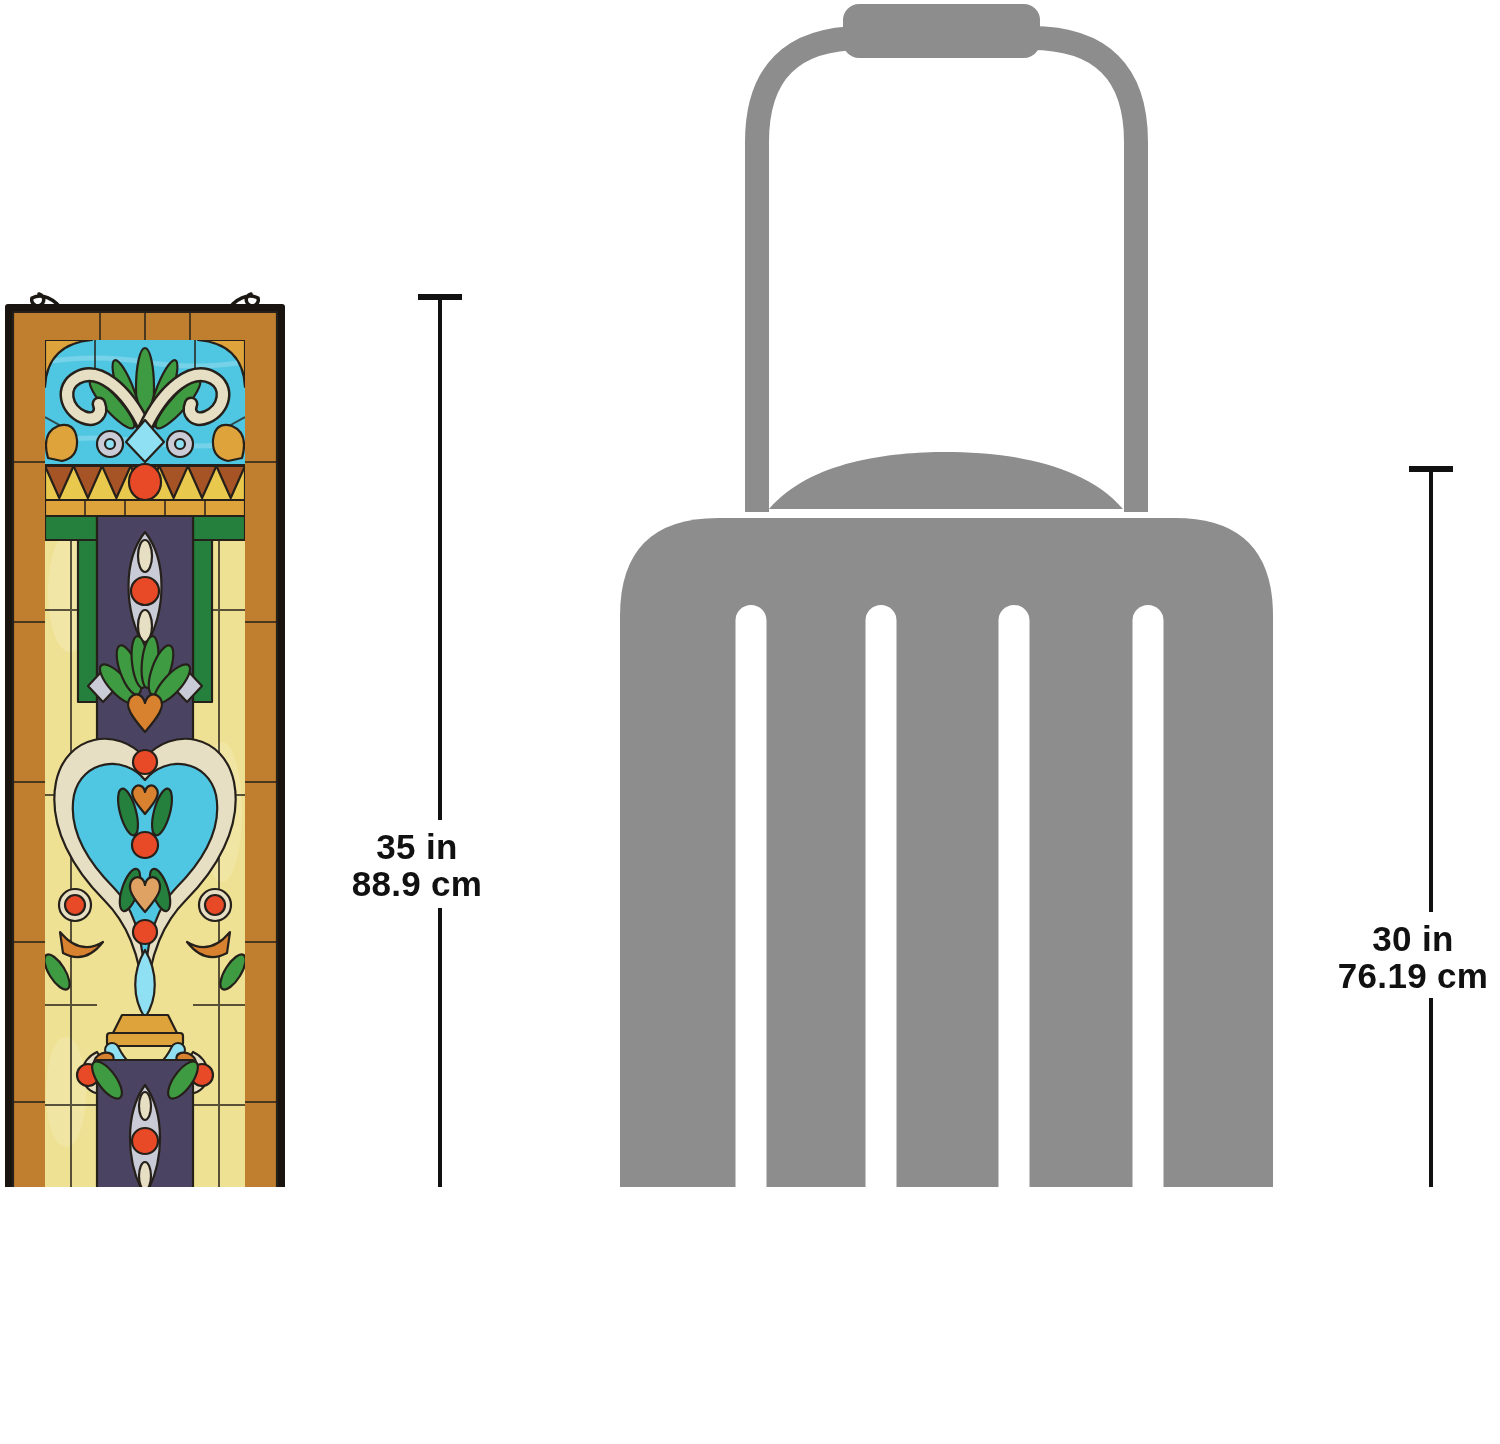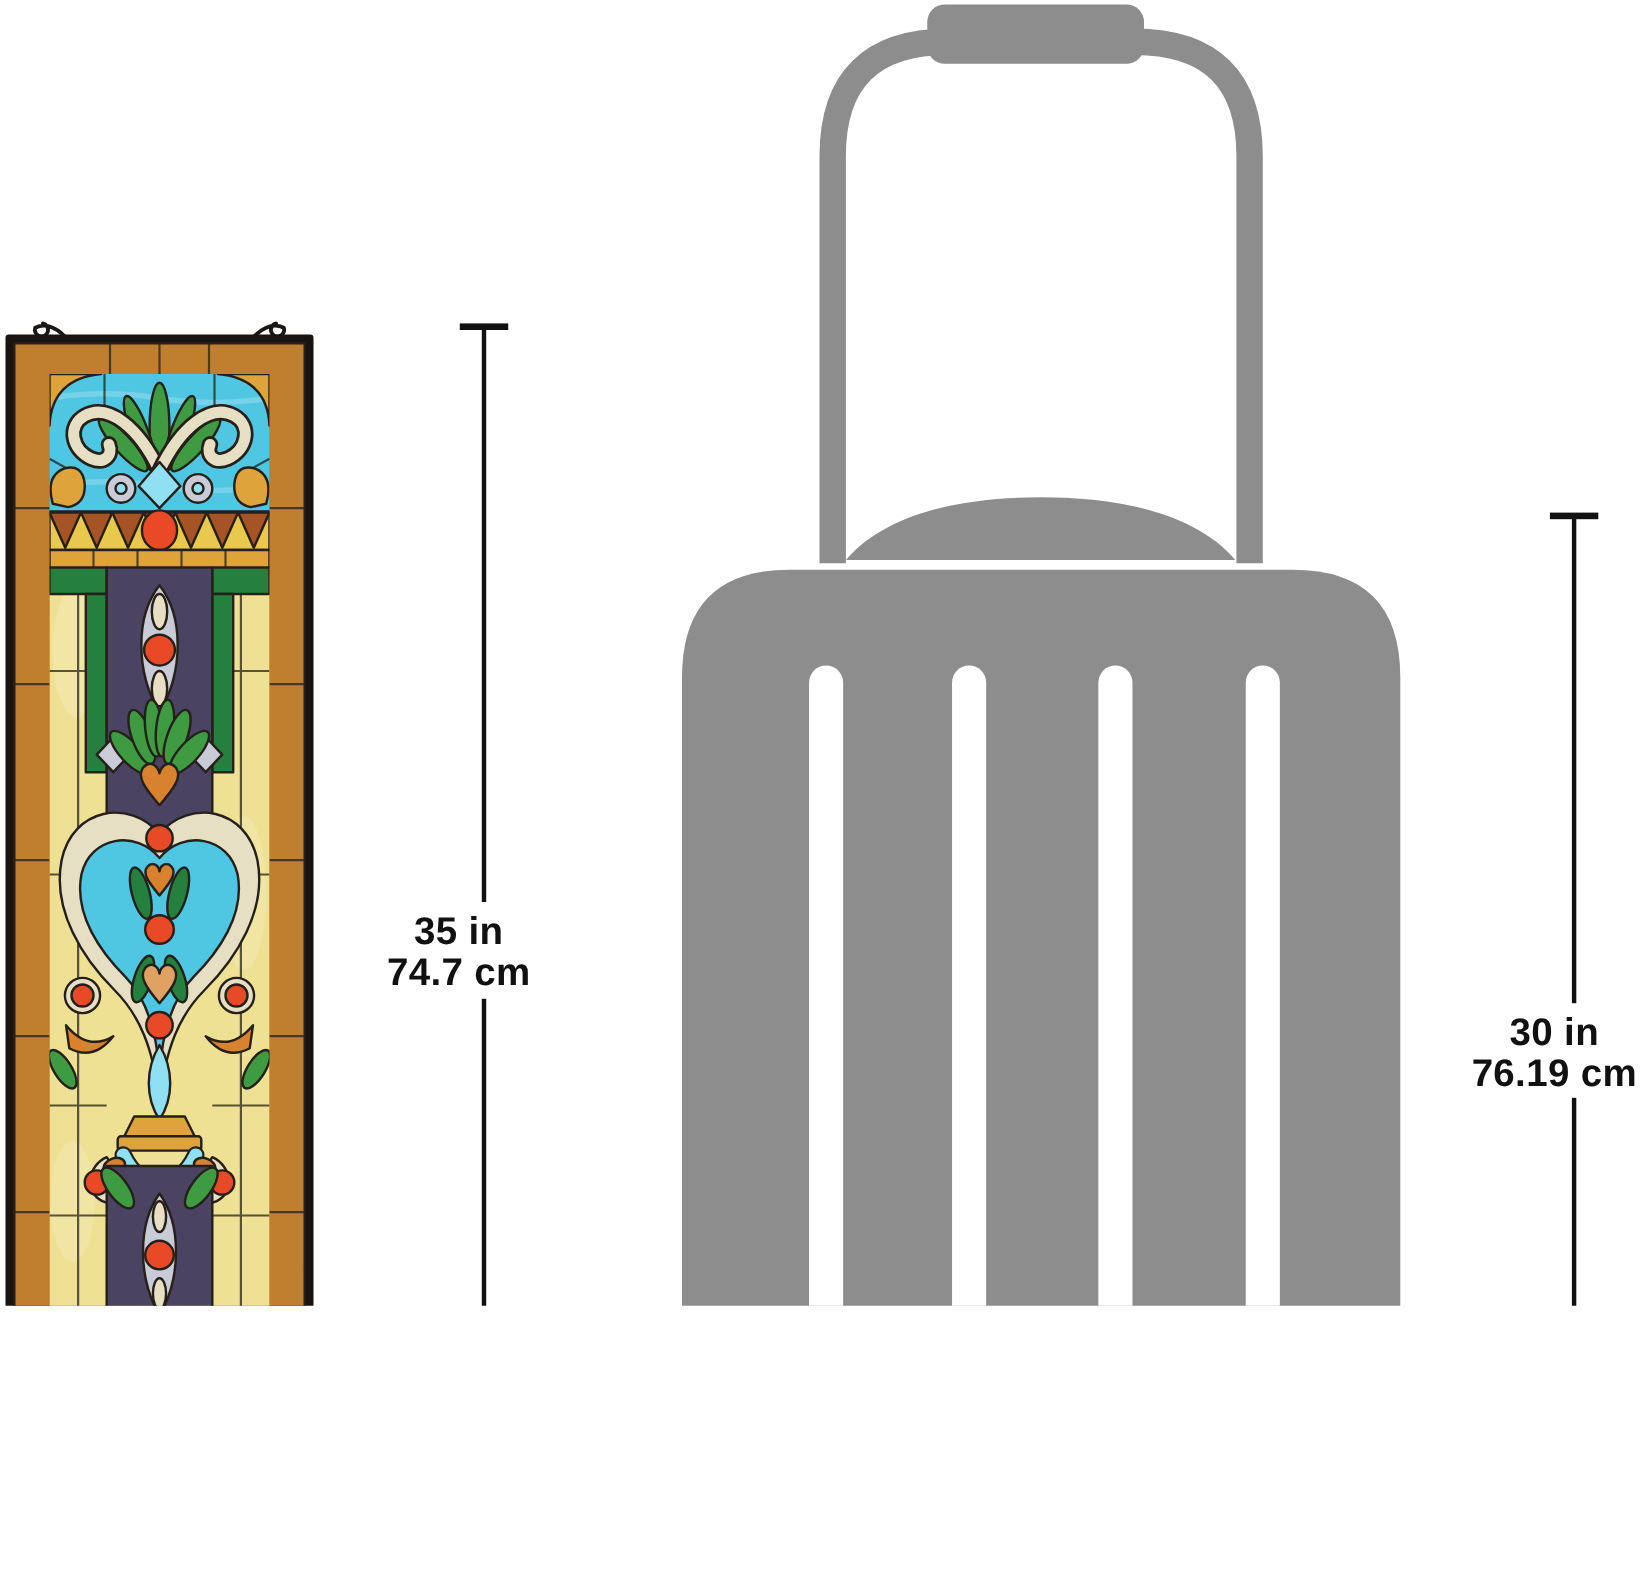--- a/index.html
+++ b/index.html
@@ -213,21 +213,21 @@
       <path class="f-band ld" d="M45,1062 Q49,1088 78,1092 L45,1092 Z"></path>
       <path class="f-band ld" d="M245,1062 Q241,1088 212,1092 L245,1092 Z"></path>
     </g>
   </svg>
 
   <div>
     <div class="dim-cap" style="left:418px;top:294px"></div>
     <div class="dim-seg" style="left:438px;top:298px;height:522px"></div>
     <div class="dim-label" style="left:312px;top:828px">
       <div>35 in</div>
-      <div>74.7 cm</div>
+      <div>88.9 cm</div>
     </div>
     <div class="dim-seg" style="left:438px;top:908px;height:521px"></div>
     <div class="dim-cap" style="left:418px;top:1427px"></div>
   </div>
 
   <svg class="abs" style="left:600px;top:0" width="700" height="1444" viewBox="0 0 700 1444">
     <rect x="243" y="4" width="197" height="54" rx="16" class="gray"></rect>
     <path class="gray-arch" d="M157,512 L157,142 Q157,38 262,38 L431,38 Q536,38 536,142 L536,512"></path>
     <path class="gray" d="M169,509 C210,461 290,452 346,452 C402,452 482,461 523,509 Z"></path>
     <path class="gray" d="M20,616 Q20,518 118,518 L575,518 Q673,518 673,616 L673,1304 Q673,1402 575,1402 L118,1402 Q20,1402 20,1304 Z"></path>

